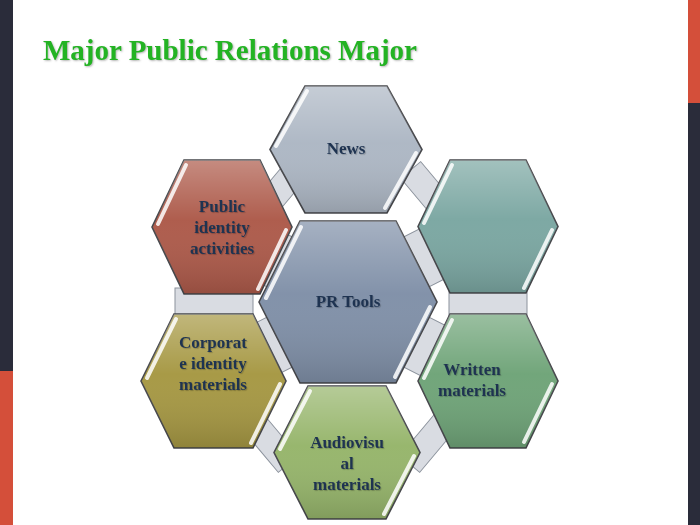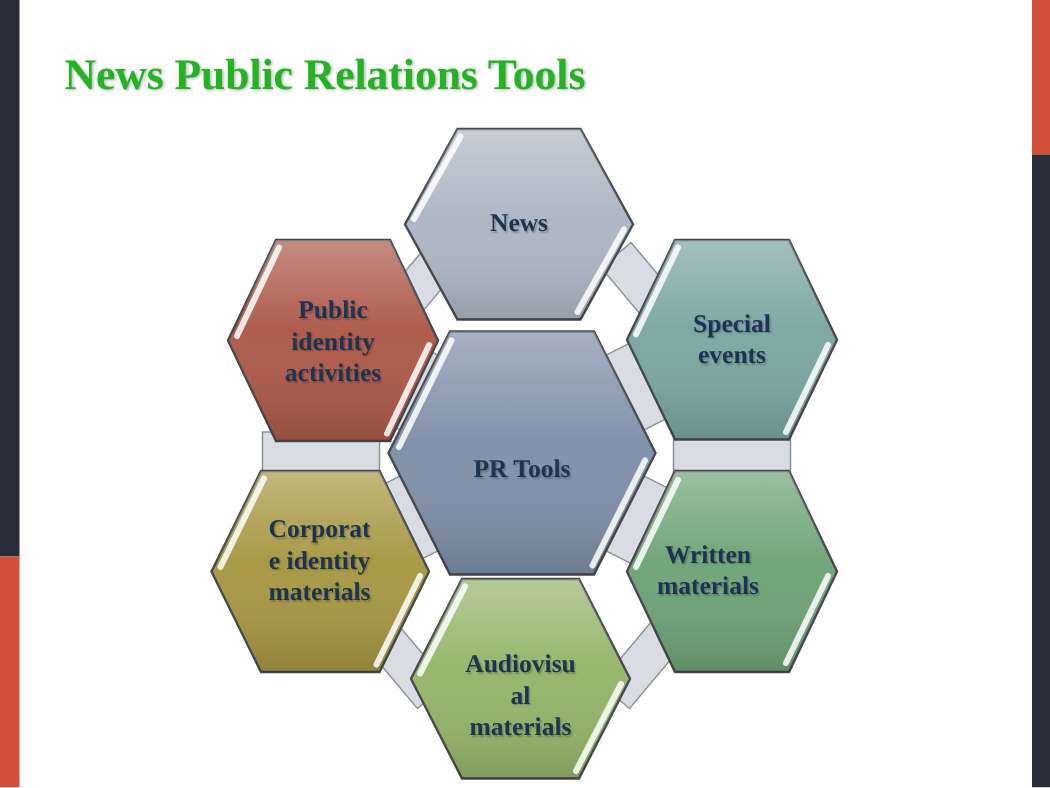--- a/index.html
+++ b/index.html
@@ -32,21 +32,21 @@
   }
 </style>
 </head>
 <body>
 
 <div class="bar" id="bar-left-top" style="--c: #2a2c3a;"></div>
 <div class="bar" id="bar-left-bottom" style="--c: #d44f3a;"></div>
 <div class="bar" id="bar-right-top" style="--c: #d44f3a;"></div>
 <div class="bar" id="bar-right-bottom" style="--c: #2a2c3a;"></div>
 
-<div id="slide-title" style="--c: #23b323;">News Public Relations Tools</div>
+<div id="slide-title" style="--c: #23b323;">Major Public Relations Major</div>
 
 <svg id="diagram-svg" width="700" height="525" viewBox="0 0 700 525">
   <defs>
     <linearGradient id="shade" x1="0" y1="0" x2="0" y2="1">
       <stop offset="0" stop-color="#ffffff" stop-opacity="0.30"></stop>
       <stop offset="0.45" stop-color="#ffffff" stop-opacity="0.02"></stop>
       <stop offset="1" stop-color="#000000" stop-opacity="0.14"></stop>
     </linearGradient>
   </defs>
 
@@ -108,27 +108,25 @@
   <g style="--fill: #8090a8;">
     <polygon class="hex-body" points="259,302 300,221 396,221 437,302 396,383 300,383"></polygon>
     <polygon class="hex-shade" points="259,302 300,221 396,221 437,302 396,383 300,383" fill="url(#shade)"></polygon>
     <line class="hl" x1="266" y1="298" x2="301" y2="227"></line>
     <line class="hl" x1="430" y1="307" x2="395" y2="377"></line>
   </g>
 </svg>
 
 <div class="labels" style="--label-color: #1e3351;">
   <div class="hex-label" style="left:281px;top:138px;">News</div>
-  <div class="hex-label" style="left:423px;top:205px;">Special
-events</div>
   <div class="hex-label" style="left:407px;top:359px;">Written
 materials</div>
   <div class="hex-label" style="left:282px;top:432px;">Audiovisu
 al
 materials</div>
-  <div class="hex-label" style="left:148px;top:342px;">Corporat
+  <div class="hex-label" style="left:148px;top:332px;">Corporat
 e identity
 materials</div>
   <div class="hex-label" style="left:157px;top:196px;">Public
 identity
 activities</div>
-  <div class="hex-label" style="left:283px;top:291px;margin-top:11px;">PR Tools</div>
+  <div class="hex-label" style="left:283px;top:291px;">PR Tools</div>
 </div>
 
 </body></html>

